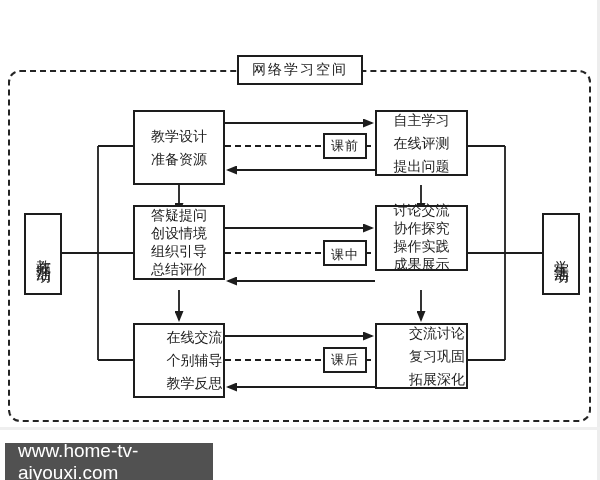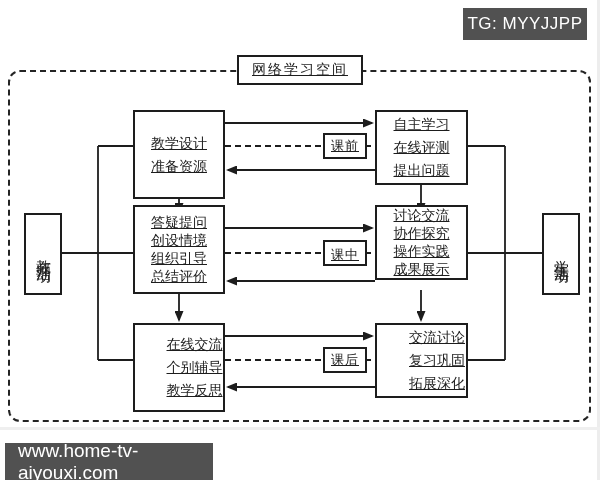--- a/index.html
+++ b/index.html
@@ -45,21 +45,21 @@
     position: absolute;
     background: #ffffff;
     border: 2px solid #1d1d1d;
     box-sizing: border-box;
     display: flex; flex-direction: column;
     align-items: center; justify-content: center;
     z-index: 3;
     font-size: 14px;
     text-align: center;
   }
-  .node .ln { display: block; white-space: nowrap; text-decoration: underline; }
+  .node .ln { display: block; white-space: nowrap; }
   .act-box  { line-height: 23px; }
   .act-box.four { line-height: 18px; }
 
   .title-box {
     position: absolute;
     left: 237px; top: 55px; width: 126px; height: 30px;
     z-index: 4;
     font-size: 14px; letter-spacing: 2px;
     flex-direction: row;
   }
@@ -73,39 +73,38 @@
 
   .side-box {
     position: absolute;
     top: 213px; width: 38px; height: 82px;
     z-index: 3;
     font-size: 15px;
   }
   .side-box .v { writing-mode: vertical-rl; letter-spacing: 3px; }
 
   
-  .t-box { left: 133px; width: 92px; height: 89px; }
+  .t-box { left: 133px; width: 92px; height: 75px; }
   
-  .s-box { left: 375px; width: 93px; height: 75px; }
+  .s-box { left: 375px; width: 93px; height: 66px; }
   .row1 { top: 110px; }
   .row2 { top: 205px; }
   .row3 { top: 323px; padding-left: 31px; }
   .ph1 { left: 283px; top: 133px; }
   .ph2 { left: 283px; top: 240px; justify-content: flex-end; }
   .ph3 { left: 283px; top: 347px; }
 </style>
 </head>
 <body>
 
 <div class="page">
 
   <div class="edge-right"></div>
   <div class="edge-band"></div>
 
-  <div class="badge tg-badge">TG: MYYJJPP</div>
 
   <div class="frame"></div>
 
   <svg class="wires" width="600" height="480" viewBox="0 0 600 480" stroke="#1d1d1d" stroke-width="1.8" fill="#1d1d1d">
     <defs>
       <marker id="ah" markerWidth="11" markerHeight="9" refX="9" refY="4.5" orient="auto" markerUnits="userSpaceOnUse">
         <path d="M0,0 L11,4.5 L0,9 z" stroke="none"></path>
       </marker>
     </defs>
 

